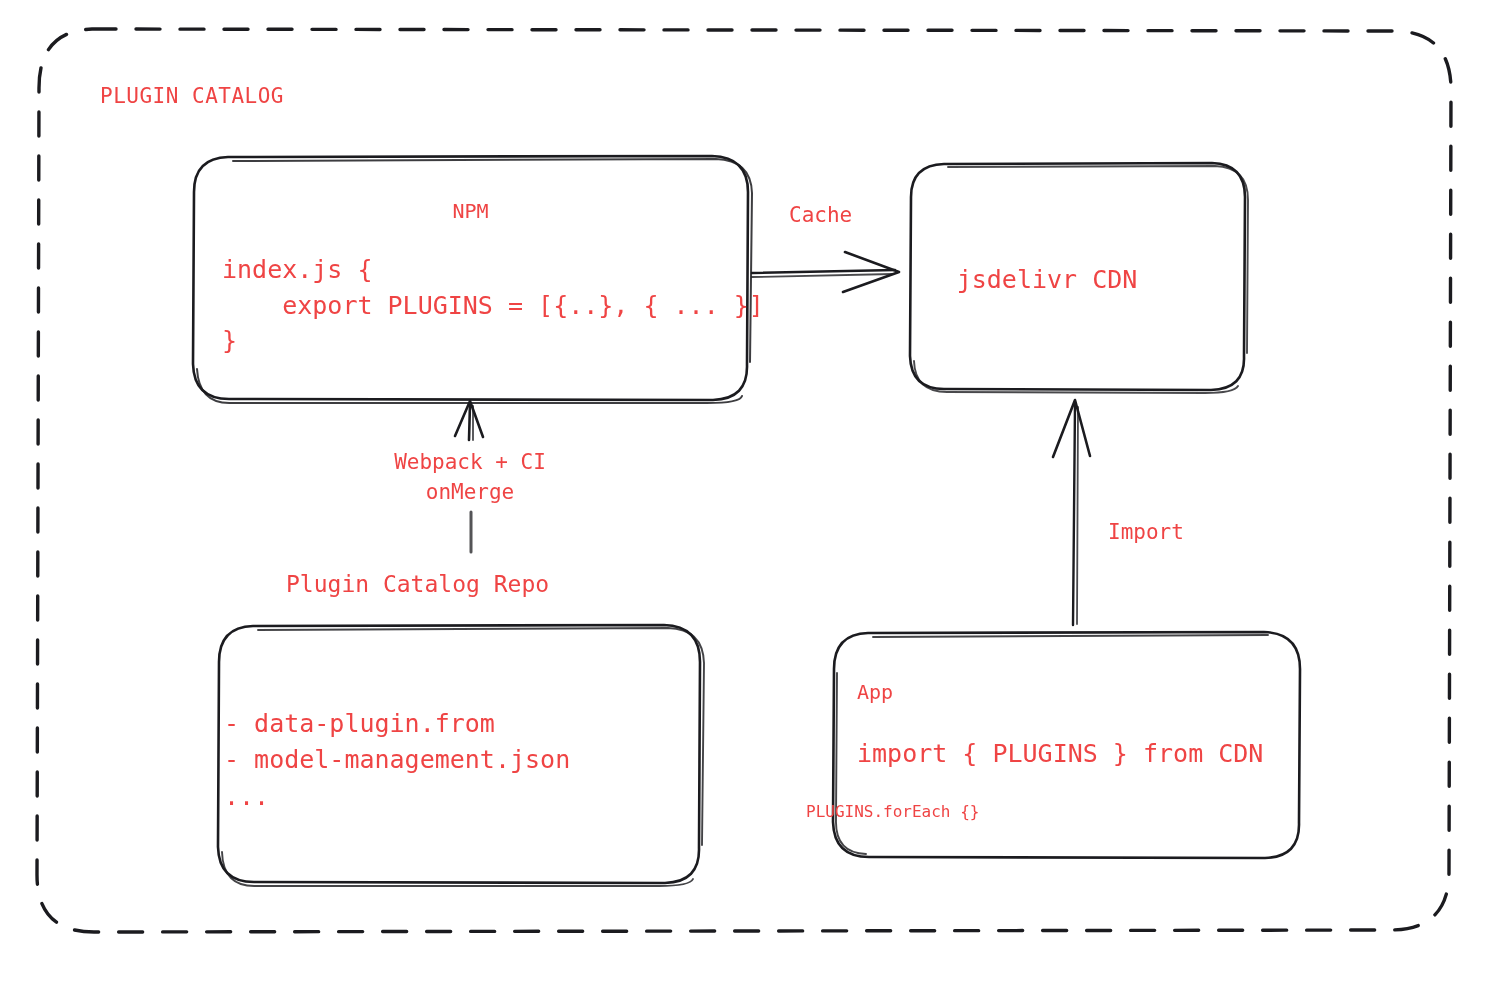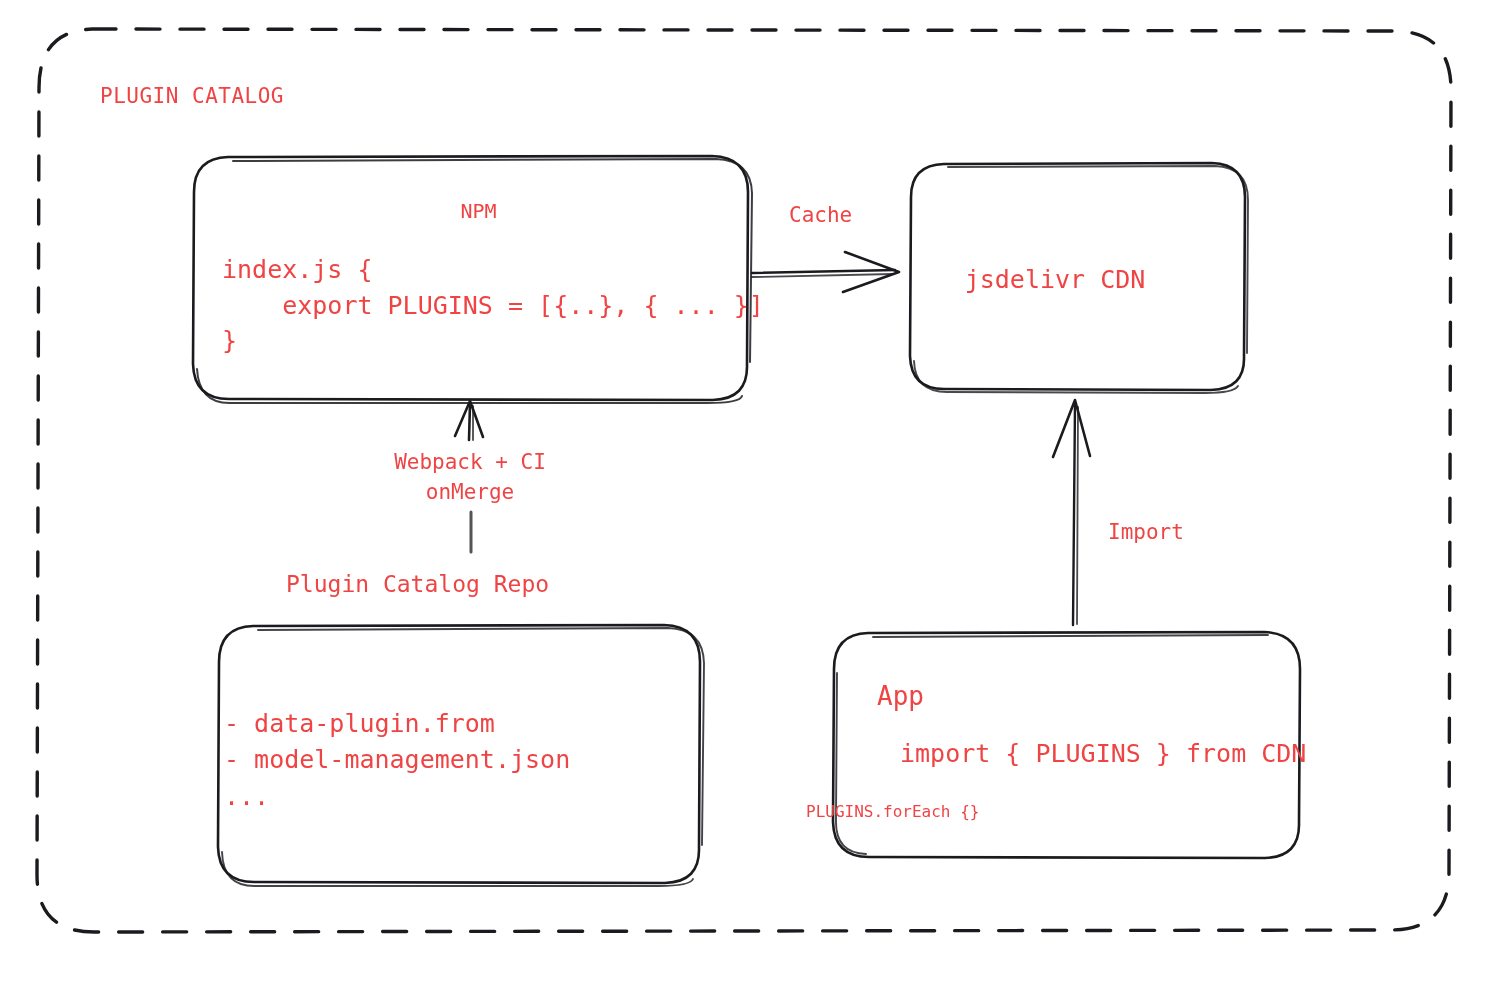--- a/index.html
+++ b/index.html
@@ -30,21 +30,20 @@
   }
   .frame-title {
     left: 100px;
     top: 81px;
     font-size: 21px;
     letter-spacing: 0.5px;
   }
   .box-title-center {
     text-align: center;
     font-size: 20px;
-    padding-left: 8px;
   }
   .code {
     font-size: 25px;
     line-height: 1.42;
   }
   .edge-label {
     font-size: 21px;
   }
   .box-caption {
     font-size: 23px;
@@ -57,22 +56,22 @@
   
   #cdn-title   { left: 910px; top: 262px; width: 274px; font-size: 25px; }
 
   
   #repo-caption{ left: 286px; top: 568px; text-align: center; }
 
   
   #repo-code   { left: 224px; top: 706px; font-size: 25px; line-height: 1.45; }
 
   
-  #app-title   { left: 857px; top: 678px; font-size: 26px; margin-left: 20px; }
-  #app-code1   { left: 857px; top: 736px; font-size: 25px; margin-left: 43px; }
+  #app-title   { left: 857px; top: 678px; font-size: 20px; }
+  #app-code1   { left: 857px; top: 736px; font-size: 25px; }
   #app-code2   { left: 806px; top: 800px; font-size: 16px; }
 
   
   #cache-label  { left: 789px; top: 200px; }
   #merge-label  { left: 372px; top: 447px; text-align: center; width: 196px; }
   #import-label { left: 1108px; top: 517px; }
 </style>
 </head>
 <body>
 

